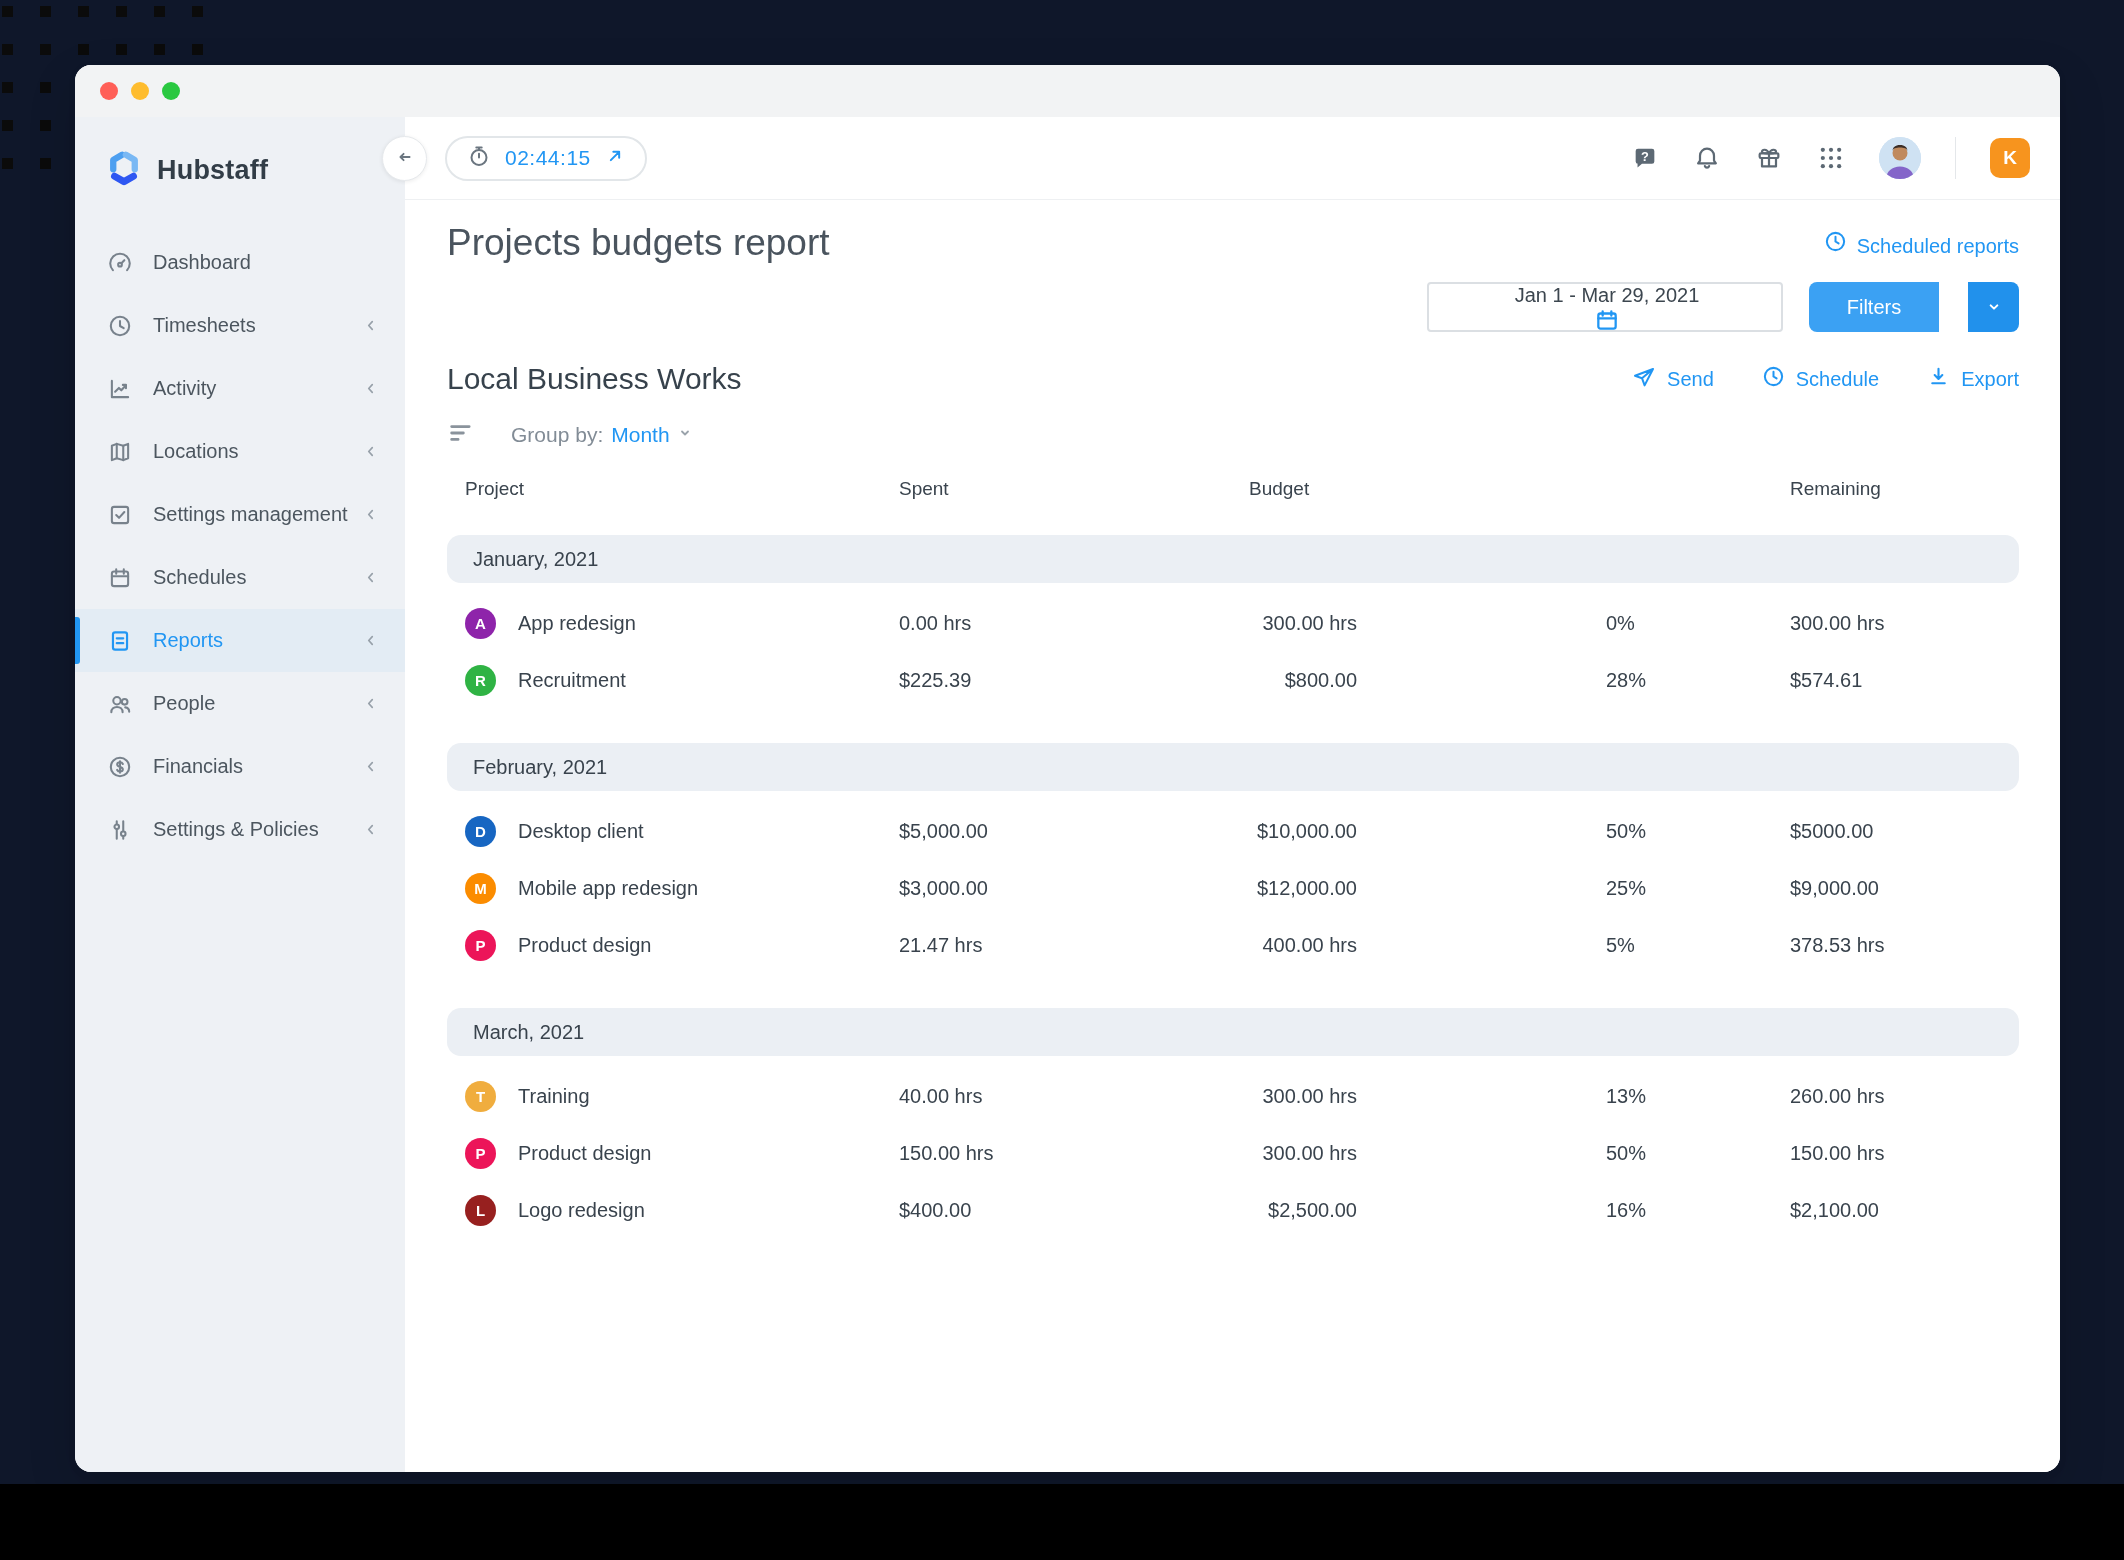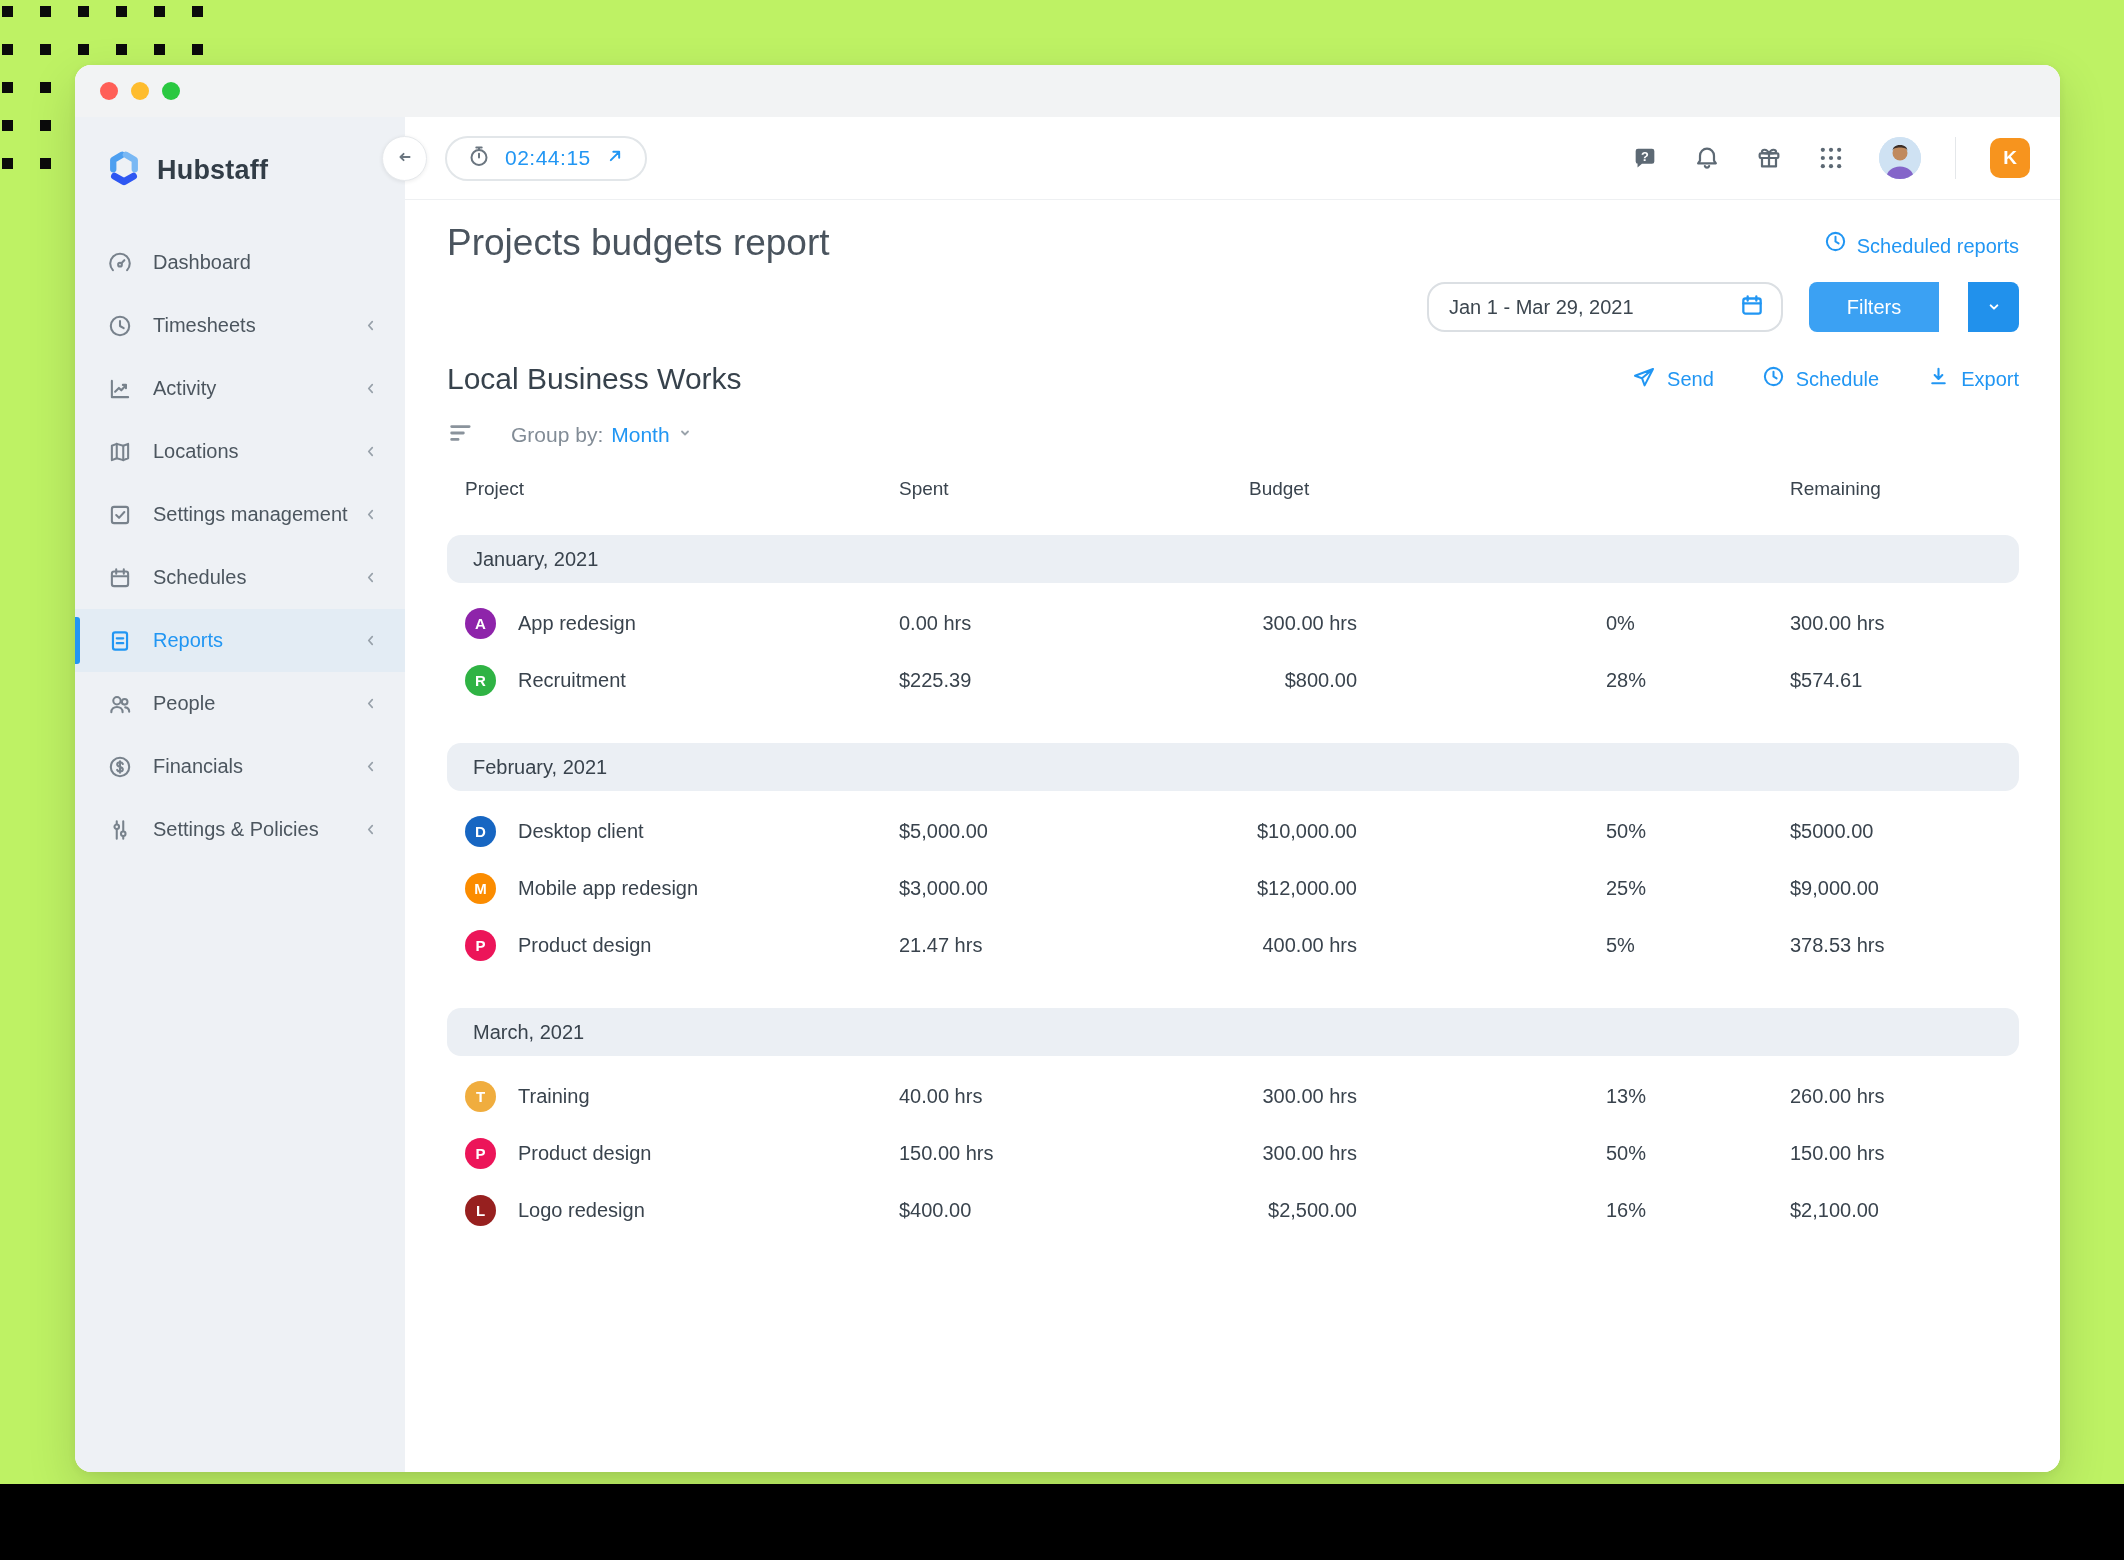--- a/index.html
+++ b/index.html
@@ -1,17 +1,17 @@
 <!DOCTYPE html>
 <html><head>
 <meta charset="utf-8">
 <style>
   * { margin:0; padding:0; box-sizing:border-box; }
   html,body { width:2124px; height:1560px; background:#ffffff; font-family:"Liberation Sans","DejaVu Sans",sans-serif; overflow:hidden; }
-  .canvas { position:relative; width:2124px; height:1560px; background:#bef264; }
+  .canvas { position:relative; width:2124px; height:1560px; background:#0f172a; }
 
   
   .dots { position:absolute; left:2px; top:6px; width:210px; height:170px; z-index:0; }
   .dots i { position:absolute; width:11px; height:11px; background:#0b0b0b; }
 
   
   .bottom-strip { position:absolute; left:0; top:1484px; width:2124px; height:76px; background:#000; z-index:3; }
 
   
   .window { position:absolute; left:75px; top:65px; width:1985px; height:1407px; background:#fff; border-radius:16px;
@@ -48,22 +48,22 @@
   .vdiv { width:1px; height:42px; background:#e4e7ea; }
   .kbadge { width:40px; height:40px; border-radius:10px; background:#f7941e; color:#fff; font-size:19px; font-weight:bold;
             display:flex; align-items:center; justify-content:center; cursor:pointer; }
 
   .content { flex:1; padding:22px 41px 0 42px; overflow:hidden; }
   .page-head { display:flex; align-items:flex-start; justify-content:space-between; }
   .page-title { font-size:37px; font-weight:300; color:#4a545e; }
   .sched-link { display:flex; align-items:flex-end; gap:10px; color:#2196f3; font-size:20px; font-weight:500; margin-top:8px; cursor:pointer; }
 
   .controls-row { display:flex; justify-content:flex-end; align-items:center; gap:26px; margin-top:18px; }
-  .date-input { width:356px; height:50px; border:2px solid #dbdfe3; border-radius:18px; background:#fff; display:flex; align-items:center;
-                padding:0 16px 0 20px; cursor:pointer; }
+  .date-input { width:356px; height:50px; border:2px solid #dbdfe3; border-radius:4px; background:#fff; display:flex; align-items:center;
+                padding:0 16px 0 20px; cursor:pointer;flex-direction:column; }
   .date-text { font-size:20px; color:#3c464f; flex:1; }
   .filters-btn { display:flex; height:50px; border-radius:8px; overflow:hidden; cursor:pointer;gap:29px; }
   .filters-main { width:130px; background:#3ba1f3; color:#fff; font-size:20px; font-weight:500; display:flex; align-items:center; justify-content:center; }
   .filters-caret { width:51px; background:#2191ec; display:flex; align-items:center; justify-content:center; }
 
   .org-row { display:flex; align-items:center; justify-content:space-between; margin-top:30px; }
   .org-title { font-size:30px; font-weight:400; color:#37424c; }
   .org-actions { display:flex; gap:48px; }
   .act-link { display:flex; align-items:center; gap:11px; color:#2196f3; font-size:20px; font-weight:500; cursor:pointer; }
 

